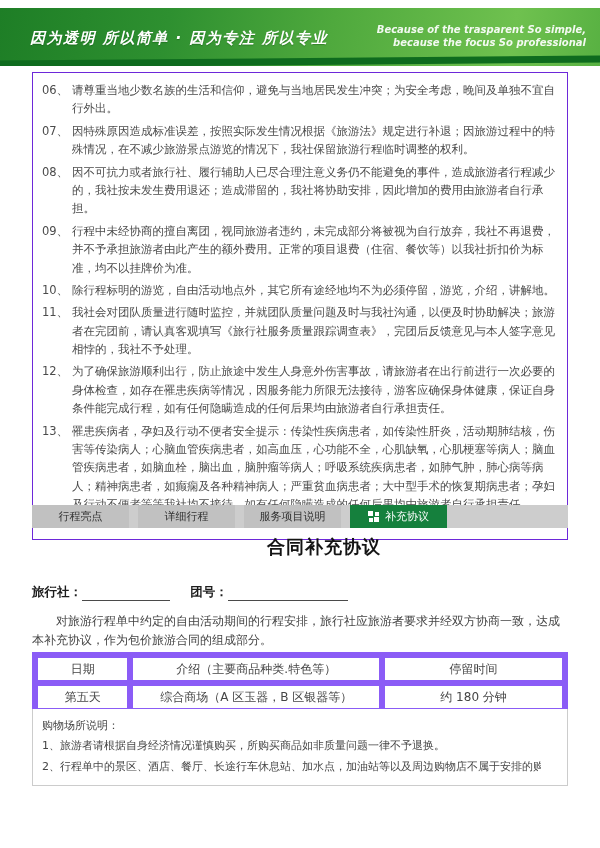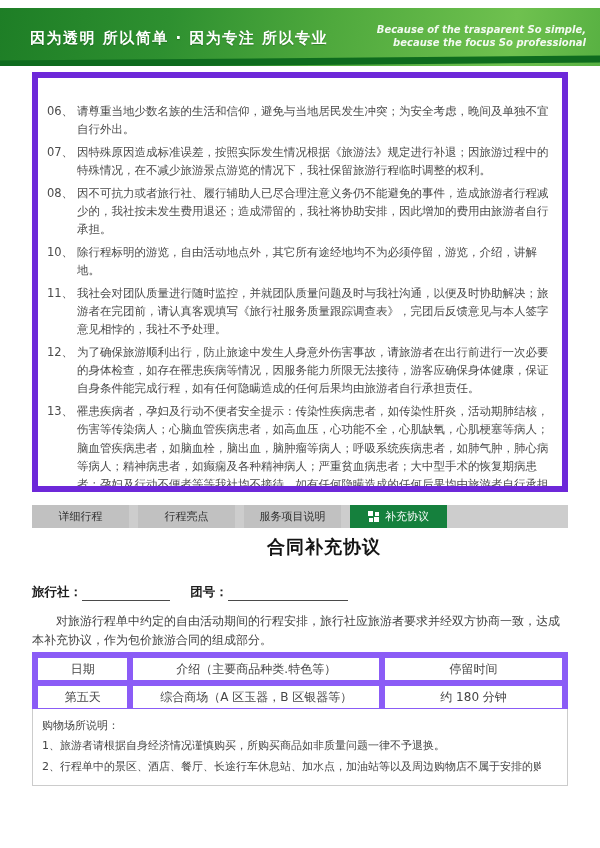--- a/index.html
+++ b/index.html
@@ -5,28 +5,28 @@
   * { margin:0; padding:0; box-sizing:border-box; }
   html,body { background:#e8e8e8; }
   body { font-family:"DejaVu Sans","Liberation Sans",sans-serif; }
   .page { position:relative; width:600px; height:848px; background:#ffffff; margin:0 auto; overflow:hidden; }
 
   
   .banner { position:absolute; top:8px; left:0; width:600px; height:58px; overflow:hidden;
             background:linear-gradient(100deg,#1e7e26 0%,#2e9030 28%,#4fa93d 55%,#6fc14f 85%,#58b142 100%); }
   .banner-stripe { position:absolute; left:-6px; bottom:1px; width:612px; height:7px;
             background:#0e6b1e; transform:rotate(-0.5deg); }
-  .slogan-cn { position:absolute; left:30px; top:21px; color:#ffffff; font-weight:bold;
+  .slogan-cn { position:absolute; left:30px; top:21px; color:#ffffff; font-style:italic; font-weight:bold;
             font-size:15px; letter-spacing:1.5px; text-shadow:0 1px 1px rgba(0,60,0,.35); white-space:nowrap; }
   .slogan-en { position:absolute; right:14px; top:15px; color:rgba(255,255,255,.92); font-style:italic;
             font-weight:bold; font-size:10px; line-height:1.3; text-align:right; }
 
   
-  .notice-box { position:absolute; top:72px; left:32px; width:536px; height:420px;
-            border:6px solid #6d28d9; background:#fff; padding:24px 9px 4px 9px; overflow:hidden; }
+  .notice-box { position:absolute; top:72px; left:32px; width:536px; height:468px;
+            border:1px solid #6d28d9; background:#fff; padding:8px 9px 4px 9px; overflow:hidden; }
   .notice-item { display:flex; font-size:11.5px; line-height:1.6; color:#4b4b4b; margin-bottom:4px; }
   .notice-item .no { flex:0 0 30px; }
   .notice-item .tx { flex:1; }
 
   
   .tabbar { position:absolute; top:505px; left:32px; width:536px; height:23px;
             background:#cdcdcd; display:flex; align-items:stretch; }
   .tab { width:97px; margin-right:9px; background:#c1c1c1; display:flex; align-items:center;
             justify-content:center; gap:5px; font-size:11px; color:#333; cursor:pointer; white-space:nowrap; }
   .tab.active { color:#fff; }
@@ -76,43 +76,47 @@
       </div>
       <div class="notice-item">
         <span class="no">07、</span>
         <span class="tx">因特殊原因造成标准误差，按照实际发生情况根据《旅游法》规定进行补退；因旅游过程中的特殊情况，在不减少旅游景点游览的情况下，我社保留旅游行程临时调整的权利。</span>
       </div>
       <div class="notice-item">
         <span class="no">08、</span>
         <span class="tx">因不可抗力或者旅行社、履行辅助人已尽合理注意义务仍不能避免的事件，造成旅游者行程减少的，我社按未发生费用退还；造成滞留的，我社将协助安排，因此增加的费用由旅游者自行承担。</span>
       </div>
       <div class="notice-item">
+        <span class="no">09、</span>
+        <span class="tx">行程中未经协商的擅自离团，视同旅游者违约，未完成部分将被视为自行放弃，我社不再退费，并不予承担旅游者由此产生的额外费用。正常的项目退费（住宿、餐饮等）以我社折扣价为标准，均不以挂牌价为准。</span>
+      </div>
+      <div class="notice-item">
         <span class="no">10、</span>
         <span class="tx">除行程标明的游览，自由活动地点外，其它所有途经地均不为必须停留，游览，介绍，讲解地。</span>
       </div>
       <div class="notice-item">
         <span class="no">11、</span>
         <span class="tx">我社会对团队质量进行随时监控，并就团队质量问题及时与我社沟通，以便及时协助解决；旅游者在完团前，请认真客观填写《旅行社服务质量跟踪调查表》，完团后反馈意见与本人签字意见相悖的，我社不予处理。</span>
       </div>
       <div class="notice-item">
         <span class="no">12、</span>
         <span class="tx">为了确保旅游顺利出行，防止旅途中发生人身意外伤害事故，请旅游者在出行前进行一次必要的身体检查，如存在罹患疾病等情况，因服务能力所限无法接待，游客应确保身体健康，保证自身条件能完成行程，如有任何隐瞒造成的任何后果均由旅游者自行承担责任。</span>
       </div>
       <div class="notice-item">
         <span class="no">13、</span>
         <span class="tx">罹患疾病者，孕妇及行动不便者安全提示：传染性疾病患者，如传染性肝炎，活动期肺结核，伤害等传染病人；心脑血管疾病患者，如高血压，心功能不全，心肌缺氧，心肌梗塞等病人；脑血管疾病患者，如脑血栓，脑出血，脑肿瘤等病人；呼吸系统疾病患者，如肺气肿，肺心病等病人；精神病患者，如癫痫及各种精神病人；严重贫血病患者；大中型手术的恢复期病患者；孕妇及行动不便者等等我社均不接待，如有任何隐瞒造成的任何后果均由旅游者自行承担责任。</span>
       </div>
     </div>
 
   <div class="tabbar">
       <div class="tab">
-        <span>详细行程</span>
+        <span>行程亮点</span>
       </div>
       <div class="tab">
-        <span>行程亮点</span>
+        <span>详细行程</span>
       </div>
       <div class="tab">
         <span>服务项目说明</span>
       </div>
       <div class="tab active" style="background: #15803d;">
         <span class="tab-icon">
           <i></i>
           <i></i>
           <i></i>
           <i></i>

